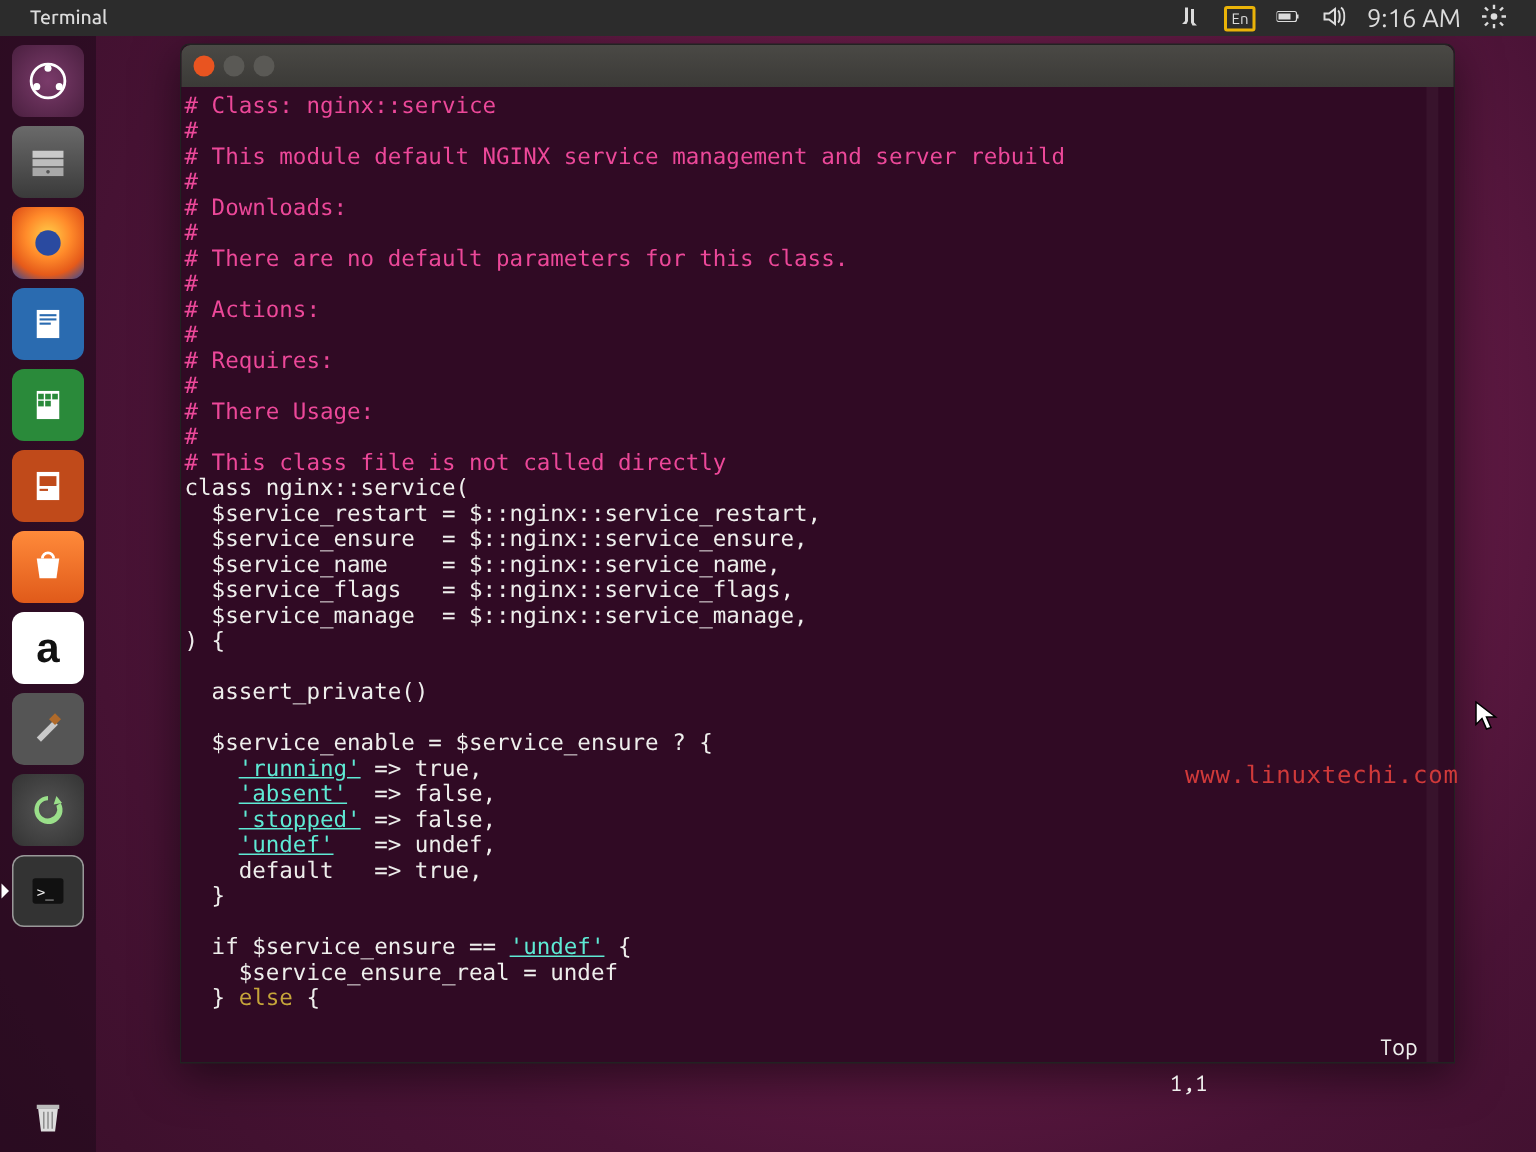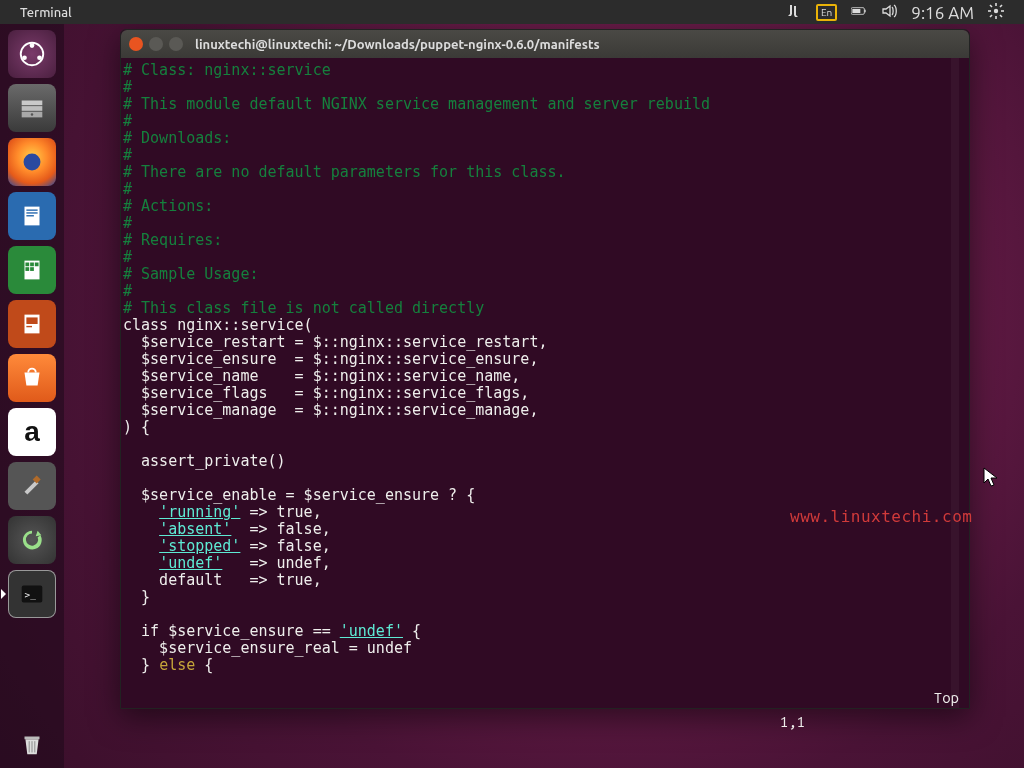--- a/index.html
+++ b/index.html
@@ -80,31 +80,31 @@
   }
   .termbody::after{ 
     content:""; position:absolute; top:0; right:-10px; width:10px; height:100%;
     background:#300a24;
   }
   .termbody .sb {
     position:absolute; top:0; right:0; width:8px; height:100%;
     background: rgba(255,255,255,0.04);
   }
   pre.code { white-space:pre; }
-  .c-comment { color:#15803d; }
+  .c-comment { color:#ec4899; }
   .c-default { color:#eeeeec; }
   .c-keyword { color:#c5a53a; }
   .c-string  { color:#5eead4;text-decoration:underline; }
   .status {
     position:absolute; bottom:2px; left:0; right:0; height:17px;
     color:#eeeeec; font-family:inherit; font-size:15px;
     display:flex; padding-right:10px;
   }
   .status .pos { position:absolute; right:154px;margin-top:24px; }
-  .status .pct { position:absolute; right:0; }
+  .status .pct { position:absolute; right:14px; }
 
   .watermark {
     position:absolute; color:#d03a3a; font-family:"DejaVu Sans Mono",monospace;
     font-size:16px; top:507px; left:790px; z-index:35; letter-spacing:0.5px;
   }
 
   .cursor-ptr {
     position:absolute; top:467px; left:983px; z-index:60;
   }
   .cursor-ptr svg { width:16px; height:22px; }
@@ -241,36 +241,35 @@
         </g>
       </svg>
   </div>
 </div>
 
 <div class="termwin">
   <div class="titlebar">
     <div class="btn close"></div>
     <div class="btn min"></div>
     <div class="btn max"></div>
-    <div class="wt">linuxtechi@linuxtechi: ~/Downloads/puppet-nginx-0.6.0/manifests</div>
   </div>
   <div class="termbody">
     <pre class="code" id="code"><span class="c-comment"># Class: nginx::service</span>
 <span class="c-comment">#</span>
 <span class="c-comment"># This module default NGINX service management and server rebuild</span>
 <span class="c-comment">#</span>
 <span class="c-comment"># Downloads:</span>
 <span class="c-comment">#</span>
 <span class="c-comment"># There are no default parameters for this class.</span>
 <span class="c-comment">#</span>
 <span class="c-comment"># Actions:</span>
 <span class="c-comment">#</span>
 <span class="c-comment"># Requires:</span>
 <span class="c-comment">#</span>
-<span class="c-comment"># Sample Usage:</span>
+<span class="c-comment"># There Usage:</span>
 <span class="c-comment">#</span>
 <span class="c-comment"># This class file is not called directly</span>
 <span class="c-default">class nginx::service(</span>
 <span class="c-default">  $service_restart = $::nginx::service_restart,</span>
 <span class="c-default">  $service_ensure  = $::nginx::service_ensure,</span>
 <span class="c-default">  $service_name    = $::nginx::service_name,</span>
 <span class="c-default">  $service_flags   = $::nginx::service_flags,</span>
 <span class="c-default">  $service_manage  = $::nginx::service_manage,</span>
 <span class="c-default">) {</span>
 <span class="c-default"></span>

